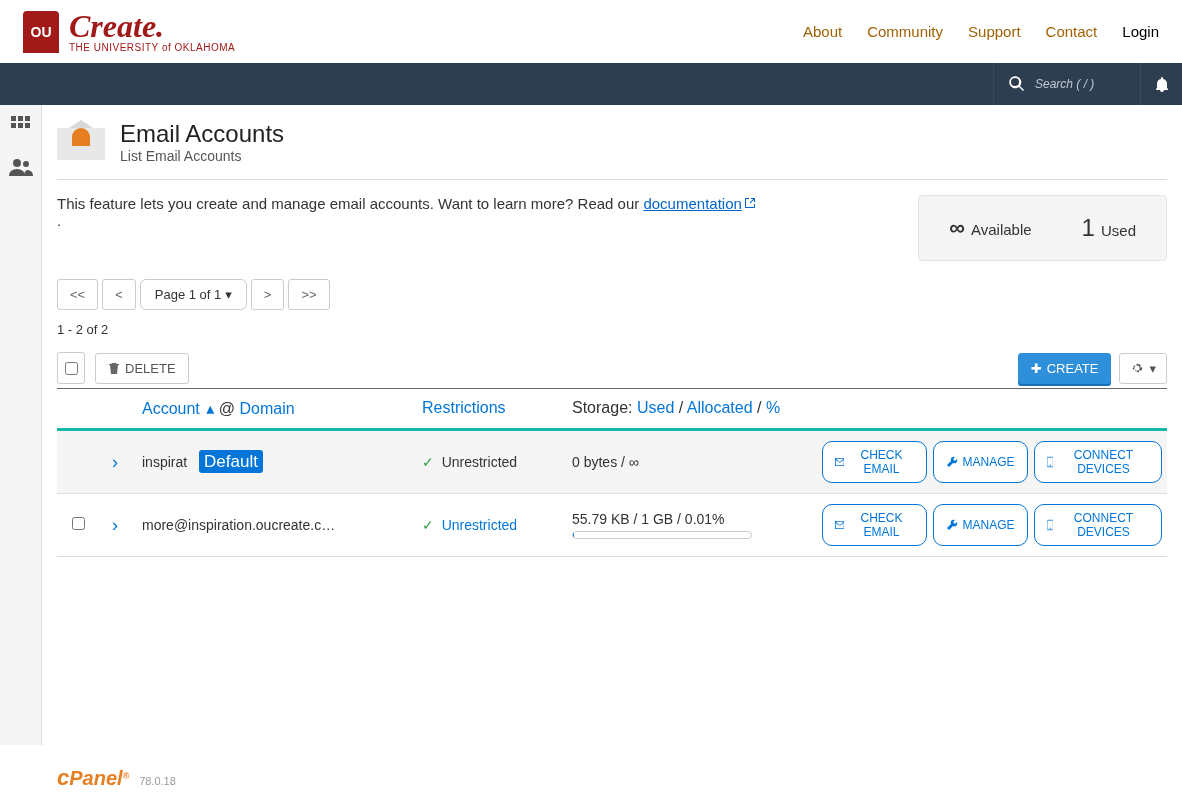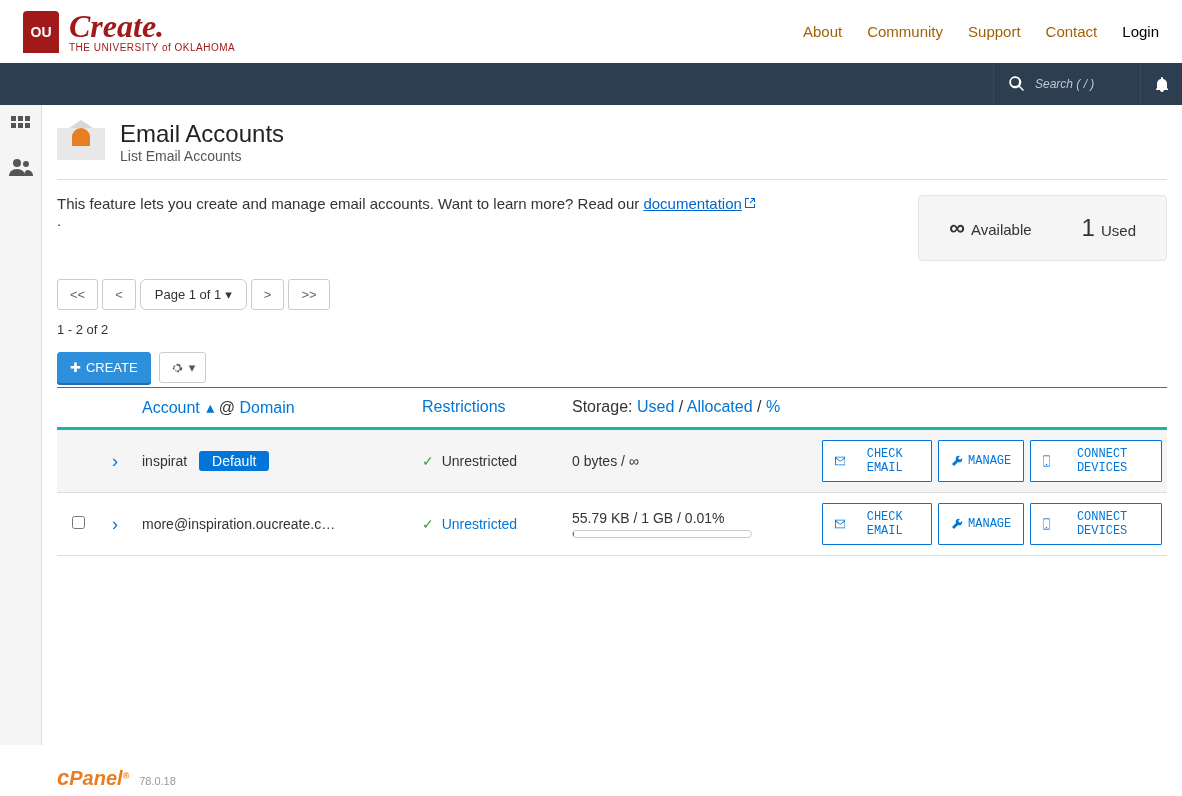--- a/index.html
+++ b/index.html
@@ -81,28 +81,28 @@
 .col-restrict { width: 150px; }
 .col-storage { width: 250px; }
 .col-actions { flex: 1; text-align: right; padding-right: 5px; }
 .thead .lnk { color: #0275d8; cursor: pointer; }
 .thead .txt { color: #333; }
 .sort-caret { display: inline-block; margin-left: 2px; }
 
 .trow { display: flex; align-items: center; padding: 10px 0; border-bottom: 1px solid #ddd; font-size: 14px; }
 .trow.hl { background: #f5f5f5; }
 .chevron { color: #0275d8; cursor: pointer; font-size: 18px; }
-.badge { background: #0275d8; color: #fff; font-size: 14px; padding: 2px 13px; border-radius: 3px; margin-left: 8px; }
+.badge { background: #0275d8; color: #fff; font-size: 17px; padding: 2px 5px; border-radius: 3px; margin-left: 8px; }
 .check-green { color: #2a9d3f; margin-right: 4px; }
 .unrestricted { color: #333; }
 .unrestricted.link { color: #0275d8; cursor: pointer; }
 .storage-bar { width: 180px; height: 8px; border: 1px solid #ccc; border-radius: 4px; background: #fff; margin-top: 4px; position: relative; overflow: hidden; }
 .storage-bar .fill { height: 100%; background: #0275d8; width: 0.5%; }
 .row-actions { display: flex; gap: 6px; justify-content: flex-end; }
-.btn-outline { padding: 6px 12px; border: 1px solid #0275d8; color: #0275d8; background: #fff; border-radius: 1px; cursor: pointer; font-size: 12px; display: inline-flex; align-items: center; gap: 5px; font-family: Liberation Mono, monospace; }
+.btn-outline { padding: 6px 12px; border: 1px solid #0275d8; color: #0275d8; background: #fff; border-radius: 10px; cursor: pointer; font-size: 12px; display: inline-flex; align-items: center; gap: 5px; }
 
 .footer { display: flex; justify-content: space-between; align-items: center; padding: 20px 15px; margin-left: 42px; margin-right: 10px; }
 .cpanel-logo { font-family: Arial; font-style: italic; font-weight: bold; }
 .cpanel-logo .c { color: #e67e22; font-size: 22px; }
 .cpanel-logo .panel { color: #e67e22; font-size: 20px; }
 .cpanel-logo .ver { color: #999; font-size: 11px; font-style: normal; font-weight: normal; margin-left: 6px; }
 .footer-links { display: flex; gap: 28px; }
 .footer-links span { color: #0275d8; cursor: pointer; font-size: 15px; }
 
 input[type="checkbox"] { width: 13px; height: 13px; }
@@ -205,20 +205,31 @@
         <button>&gt;</button>
         <button>&gt;&gt;</button>
       </div>
     </div>
 
     <div class="filter-row">
       <div class="count">1 - 2 of 2</div>
     </div>
 
     <div class="action-row">
+      <div class="action-left">
+        <div class="chk-box">
+            <input type="checkbox" style="">
+          </div>
+        <button class="btn">
+          <svg width="12" height="12" viewBox="0 0 12 12" fill="#666">
+              <path d="M2 3h8l-1 9H3L2 3zm2-2h4l1 1H3l1-1zM1 2h10v1H1V2z"></path>
+            </svg>
+          <span>DELETE</span>
+        </button>
+      </div>
       <div class="action-right">
         <button class="btn btn-primary">
           <span>✚</span>
           <span>CREATE</span>
         </button>
         <button class="btn gear-btn">
           <svg width="14" height="14" viewBox="0 0 16 16" fill="#555">
               <path d="M8 5a3 3 0 100 6 3 3 0 000-6zm7 3l-1.5.5.3 1.5-1.3 1-1-.8-1.3.8.2 1.5-1.6.5-.8-1.3-1.5.3-1-1.3.8-1L5 9.5 3.5 9.7 3 8.1l1.3-.8L4 5.8l1.3-1 1 .8 1.3-.8-.2-1.5L9 2.8l.8 1.3 1.5-.3 1 1.3-.8 1 .7 1.2 1.5-.2.3 1.6z"></path>
             </svg>
           <span>▾</span>

